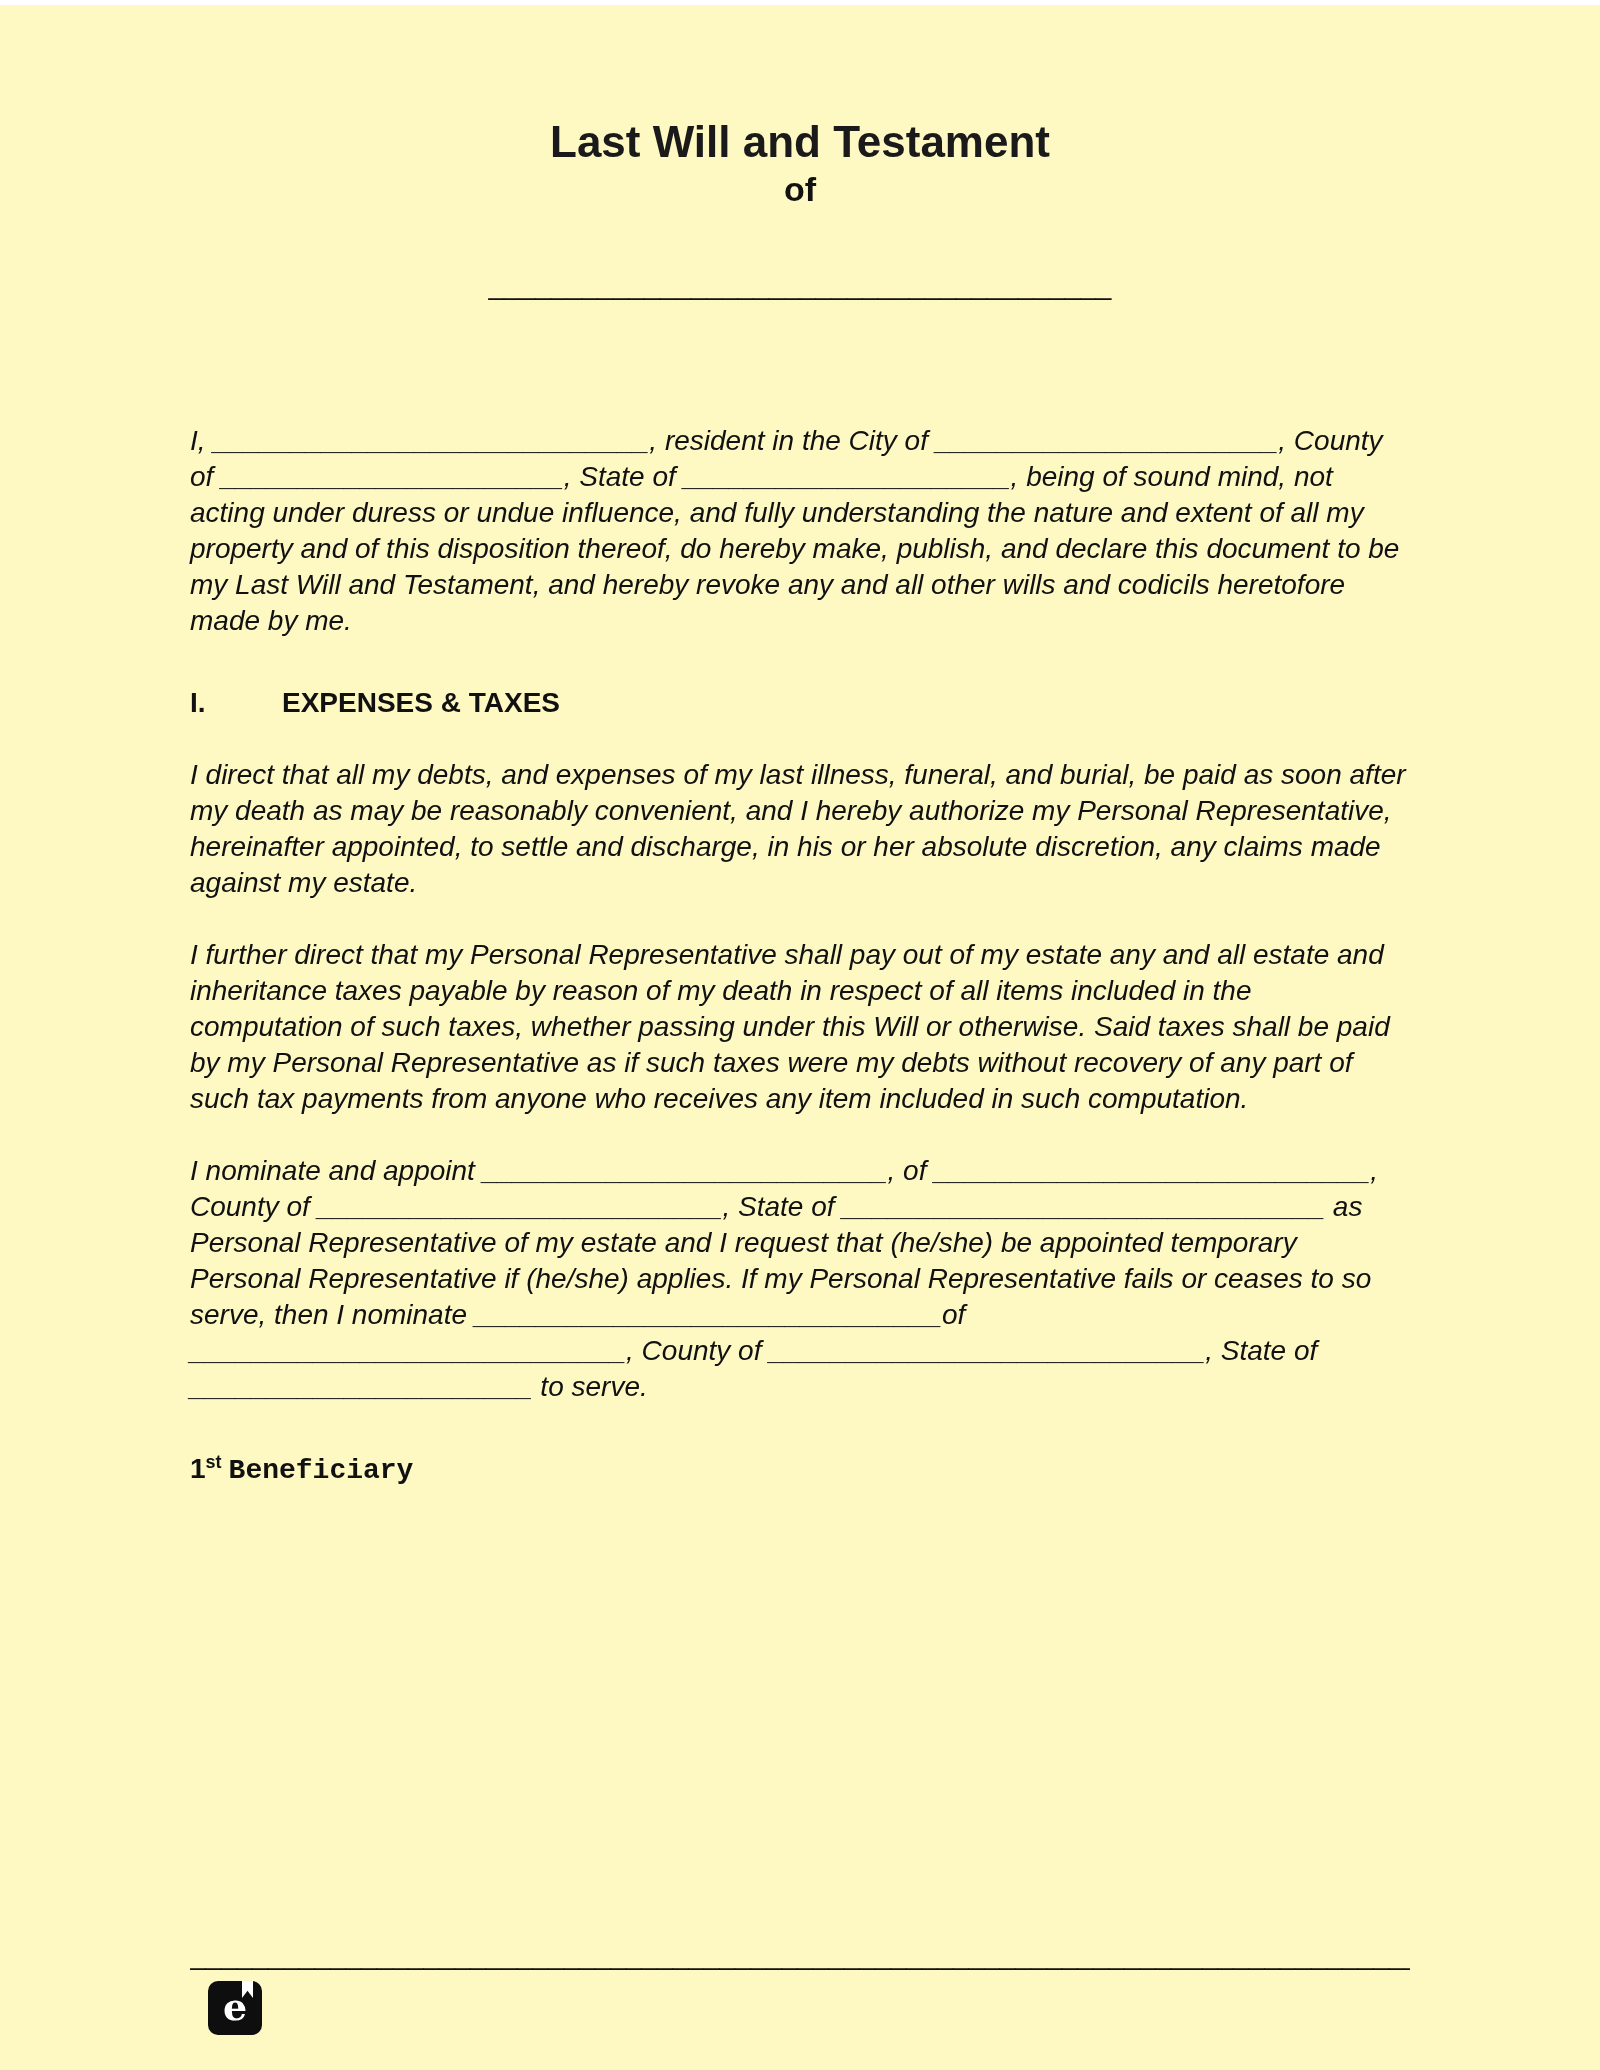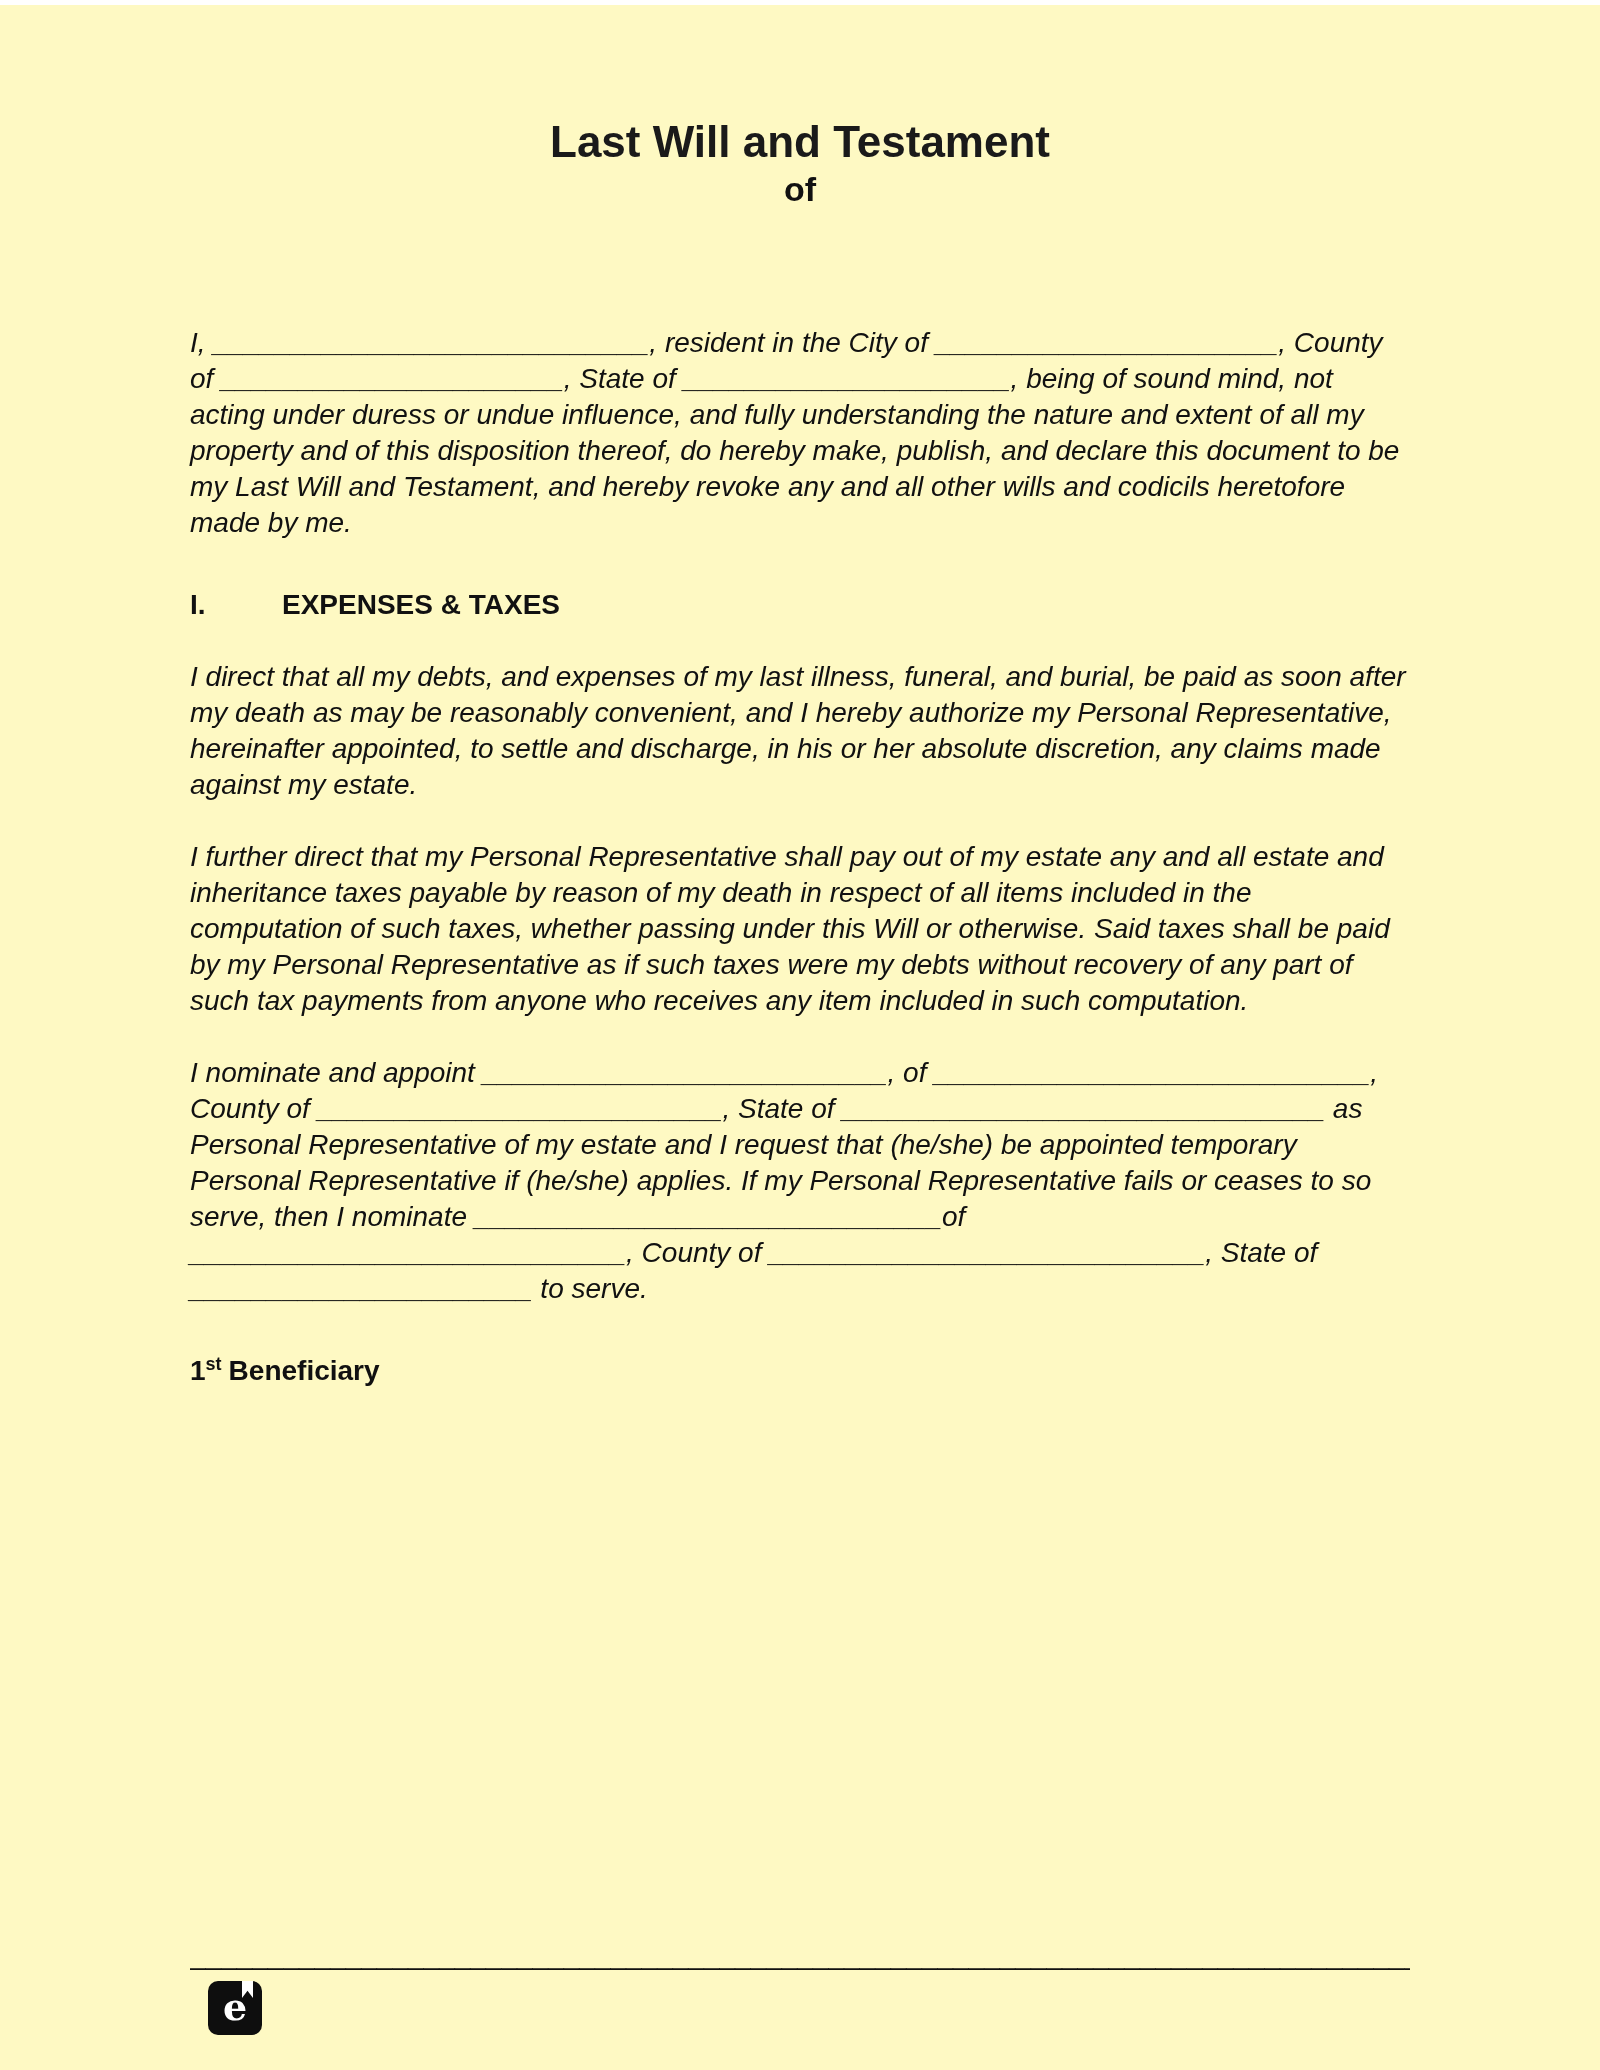--- a/index.html
+++ b/index.html
@@ -55,21 +55,21 @@
     font-size: 28px;
     line-height: 36px;
     margin-top: 46px;
     margin-bottom: 36px;
   }
   .beneficiary-heading sup {
     font-size: 18px;
     line-height: 0;
     vertical-align: super;
   }
-  .beneficiary-heading .ben-label { margin-left: 7px; }
+  .beneficiary-heading .ben-label { margin-left: 7px; font-family: Liberation Mono, monospace; }
   .doc-footer {
     position: absolute;
     left: 190px;
     right: 190px;
     bottom: 40px;
   }
   .footer-line {
     white-space: nowrap;
     overflow: hidden;
     line-height: 36px;
@@ -107,20 +107,21 @@
   }
 </style>
 </head>
 <body>
 
 <div class="page">
 
   <header class="doc-header">
     <h1 class="doc-title">Last Will and Testament</h1>
     <div class="doc-subtitle">of</div>
+    <div class="name-blank">________________________________________</div>
   </header>
 
   <p class="para">I, ____________________________, resident in the City of ______________________, County of ______________________, State of _____________________, being of sound mind, not acting under duress or undue influence, and fully understanding the nature and extent of all my property and of this disposition thereof, do hereby make, publish, and declare this document to be my Last Will and Testament, and hereby revoke any and all other wills and codicils heretofore made by me.</p>
 
   <div class="section-heading">
     <span class="sec-num">I.</span>
     <span class="sec-title">EXPENSES &amp; TAXES</span>
   </div>
   <p class="para">I direct that all my debts, and expenses of my last illness, funeral, and burial, be paid as soon after my death as may be reasonably convenient, and I hereby authorize my Personal Representative, hereinafter appointed, to settle and discharge, in his or her absolute discretion, any claims made against my estate.</p>
   <p class="para">I further direct that my Personal Representative shall pay out of my estate any and all estate and inheritance taxes payable by reason of my death in respect of all items included in the computation of such taxes, whether passing under this Will or otherwise. Said taxes shall be paid by my Personal Representative as if such taxes were my debts without recovery of any part of such tax payments from anyone who receives any item included in such computation.</p>

